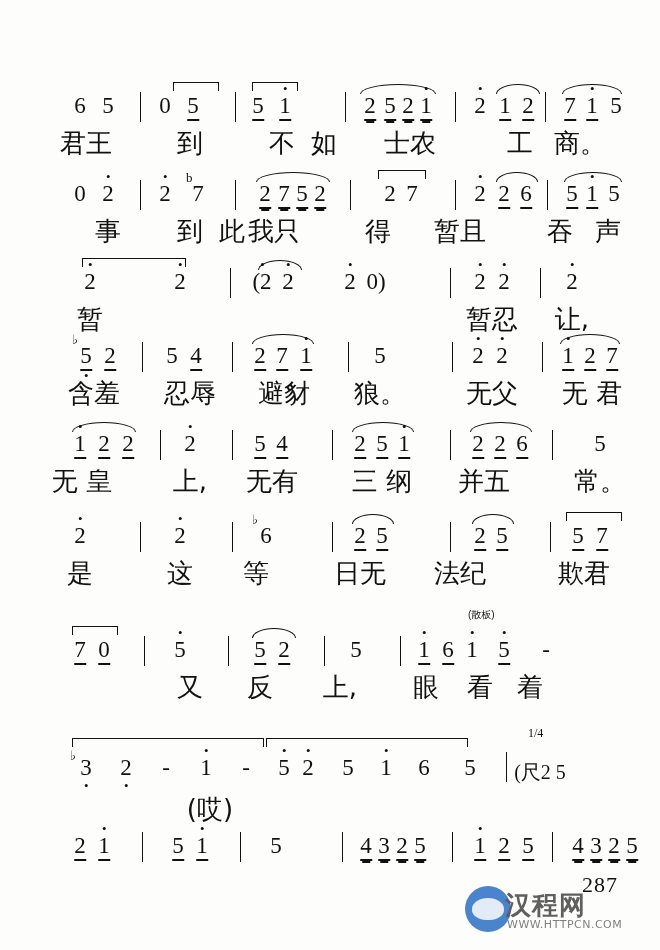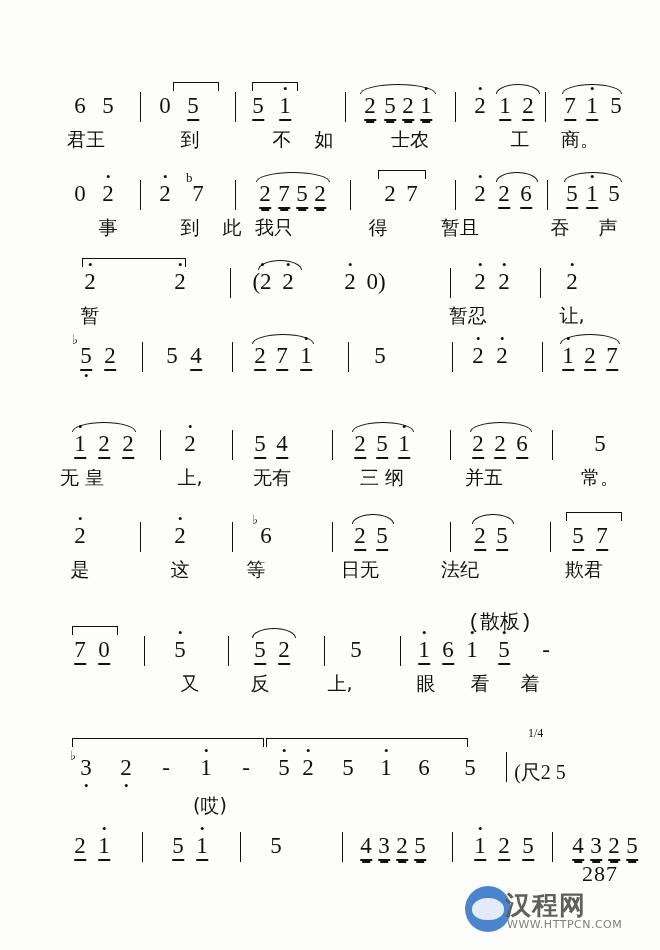--- a/index.html
+++ b/index.html
@@ -43,21 +43,21 @@
     font-size: 23px;
     line-height: 1;
     text-align: center;
     transform: translateX(-50%);
     letter-spacing: 0px;
   }
   .cell.small { font-size: 20px; }
   .lyr {
     position: absolute;
     font-family: "DejaVu Sans", sans-serif;
-    font-size: 19px;
+    font-size: 26px;
     line-height: 1;
     text-align: center;
     transform: translateX(-50%);
   }
   .bar {
     position: absolute;
     width: 1px;
     height: 30px;
     background: #111;
     top: 2px;
@@ -106,32 +106,32 @@
     height: 8px;
     border-bottom: none;
   }
   .grace {
     position: absolute;
     font-size: 13px;
     font-family: "Liberation Serif", serif;
   }
   .annot {
     position: absolute;
-    font-family: Liberation Mono, monospace;
-    font-size: 20px;
+    font-family: Liberation Sans, sans-serif;
+    font-size: 10px;
   }
   .frac {
     position: absolute;
     font-family: Liberation Serif, serif;
     font-size: 12px;
   }
   .page-num {
     position: absolute;
     right: 42px;
-    bottom: 63px;
+    bottom: 52px;
     font-family: "Liberation Serif", serif;
     font-size: 22px;
     letter-spacing: 1px;
   }
   
   .watermark {
     position: absolute;
     right: 30px;
     bottom: 10px;
     width: 165px;
@@ -284,21 +284,21 @@
 
       <span class="cell dot-above" style="left:290px;top:4px">2</span>
       <span class="cell" style="left:316px;top:4px">0)</span>
 
       <span class="cell dot-above" style="left:420px;top:4px">2</span>
       <span class="cell dot-above" style="left:444px;top:4px">2</span>
       <span class="cell dot-above" style="left:512px;top:4px">2</span>
     </div>
     <div class="lyrics-row">
       <span class="lyr" style="left:30px">暂</span>
-      <span class="lyr" style="left:408px">暂忍</span>
+      <span class="lyr" style="left:432px">暂忍</span>
       <span class="lyr" style="left:512px">让,</span>
     </div>
   </div>
 
   <div class="system" style="top:340px">
     <div class="notes-row">
       <div class="bar" style="left:82px"></div>
       <div class="bar" style="left:172px"></div>
       <div class="bar" style="left:288px"></div>
       <div class="bar" style="left:392px"></div>
@@ -318,20 +318,28 @@
 
       <span class="cell" style="left:320px;top:4px">5</span>
 
       <span class="cell dot-above" style="left:418px;top:4px">2</span>
       <span class="cell dot-above" style="left:442px;top:4px">2</span>
 
       <span class="cell und1 dot-above" style="left:508px;top:4px">1</span>
       <span class="cell und1" style="left:530px;top:4px">2</span>
       <span class="cell und1" style="left:552px;top:4px">7</span>
       <div class="slur" style="left:500px;top:-6px;width:58px"></div>
+    </div>
+    <div class="lyrics-row">
+      <span class="lyr" style="left:34px">含羞</span>
+      <span class="lyr" style="left:130px">忍辱</span>
+      <span class="lyr" style="left:224px">避豺</span>
+      <span class="lyr" style="left:320px">狼。</span>
+      <span class="lyr" style="left:432px">无父</span>
+      <span class="lyr" style="left:532px">无 君</span>
     </div>
   </div>
 
   <div class="system" style="top:428px">
     <div class="notes-row">
       <div class="bar" style="left:100px"></div>
       <div class="bar" style="left:172px"></div>
       <div class="bar" style="left:272px"></div>
       <div class="bar" style="left:390px"></div>
       <div class="bar" style="left:492px"></div>

